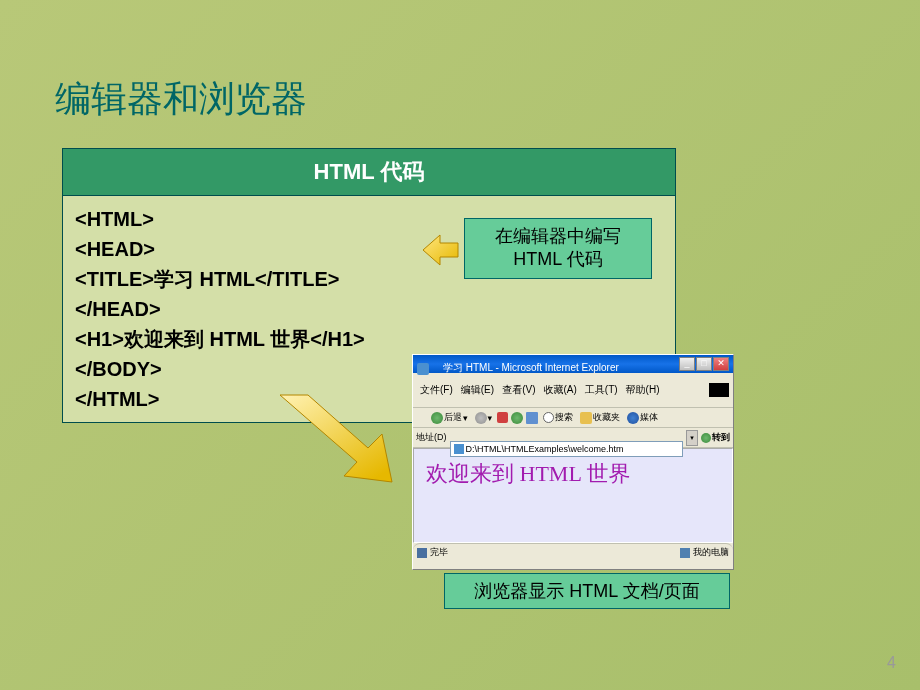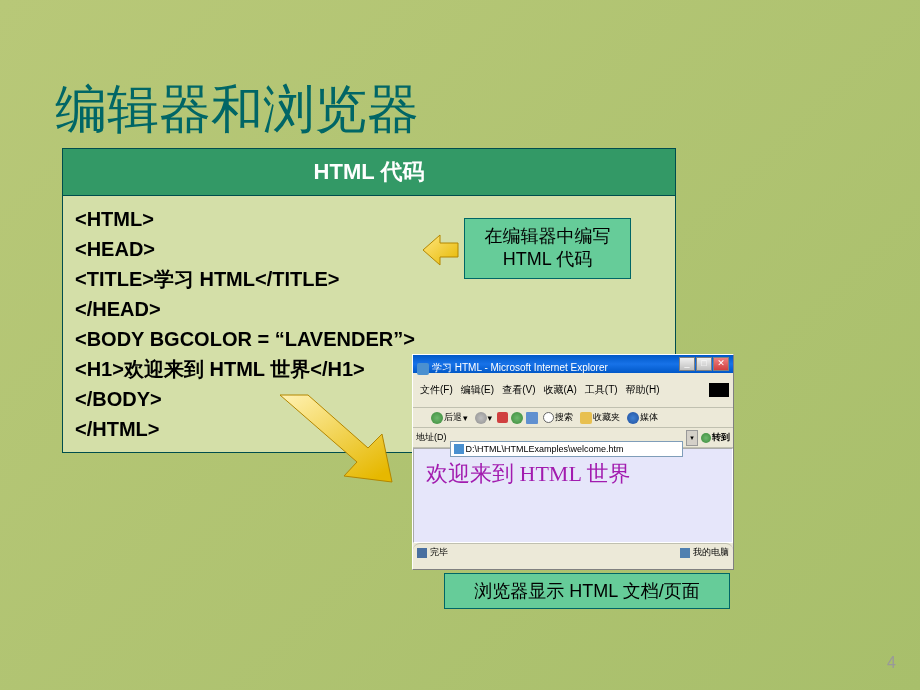--- a/index.html
+++ b/index.html
@@ -10,21 +10,21 @@
       background: linear-gradient(135deg, #b8c878 0%, #a8bf6b 100%);
       font-family: "Microsoft YaHei", "SimSun", Arial, sans-serif;
       position: relative;
       overflow: hidden;
     }
     
     .slide-title {
       position: absolute;
       top: 75px;
       left: 55px;
-      font-size: 52px;
+      font-size: 36px;
       color: #006666;
       font-family: "SimSun", serif;
       font-weight: normal;
     }
     
     .code-table {
       position: absolute;
       top: 148px;
       left: 62px;
       width: 614px;
@@ -50,21 +50,21 @@
       color: #000;
       font-weight: bold;
     }
     
     .code-line { white-space: nowrap; }
     
     .callout-box-1 {
       position: absolute;
       top: 218px;
       left: 464px;
-      width: 167px;
+      width: 188px;
       background: #66cc99;
       border: 1.5px solid #006666;
       text-align: center;
       font-size: 18px;
       padding: 6px 4px;
       line-height: 1.3;
     }
     
     .callout-box-2 {
       position: absolute;
@@ -114,21 +114,21 @@
       display: flex;
       align-items: center;
       justify-content: space-between;
       height: 18px;
       font-size: 10px;
     }
     
     .browser-title-text {
       display: flex;
       align-items: flex-end;
-      gap: 3px;
+      gap: 14px;
       margin-top: 8px;
     }
     
     .browser-ie-icon {
       width: 12px;
       height: 12px;
       background: #4a90d0;
       border-radius: 2px;
       display: inline-block;
     }
@@ -276,21 +276,20 @@
 
 <h1 class="slide-title">编辑器和浏览器</h1>
 
 <div class="code-table">
   <div class="code-table-header">HTML 代码</div>
   <div class="code-table-body">
     <div class="code-line">&lt;HTML&gt;</div>
     <div class="code-line">&lt;HEAD&gt;</div>
     <div class="code-line">&lt;TITLE&gt;学习 HTML&lt;/TITLE&gt;</div>
     <div class="code-line">&lt;/HEAD&gt;</div>
-    <div class="code-line">&lt;BODY BGCOLOR = “LAVENDER”&gt;</div>
     <div class="code-line">&lt;H1&gt;欢迎来到 HTML 世界&lt;/H1&gt;</div>
     <div class="code-line">&lt;/BODY&gt;</div>
     <div class="code-line">&lt;/HTML&gt;</div>
   </div>
 </div>
 
 <div class="callout-box-1">
   <div>在编辑器中编写</div>
   <div>HTML 代码</div>
 </div>

